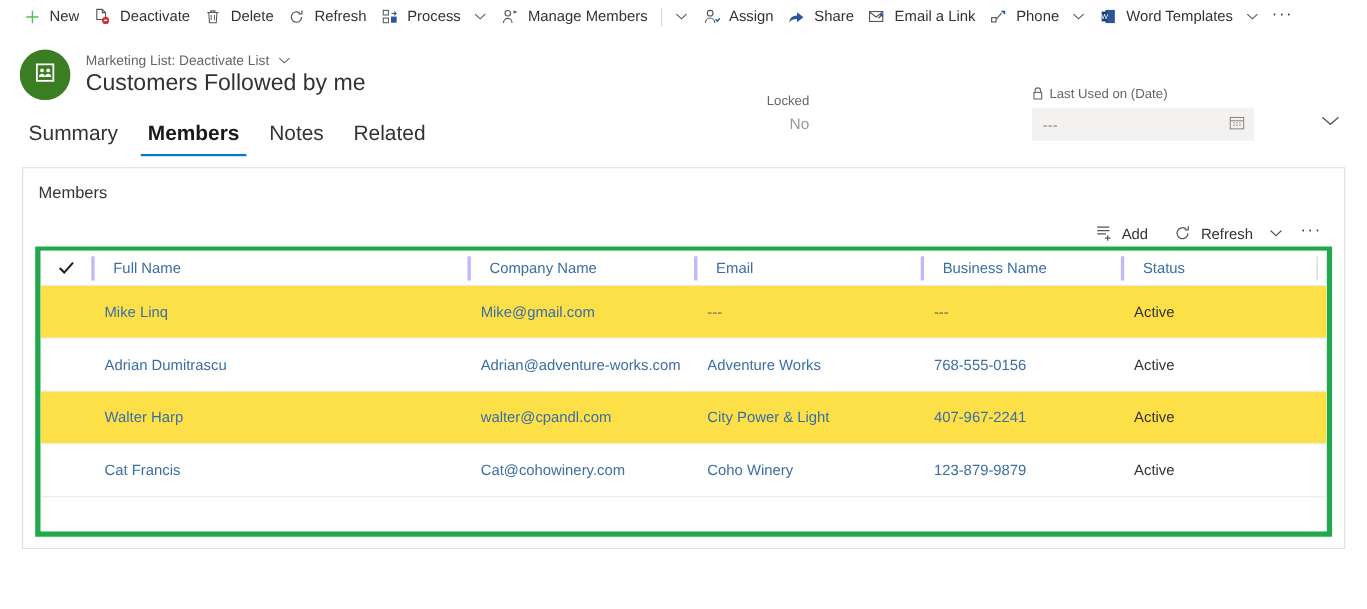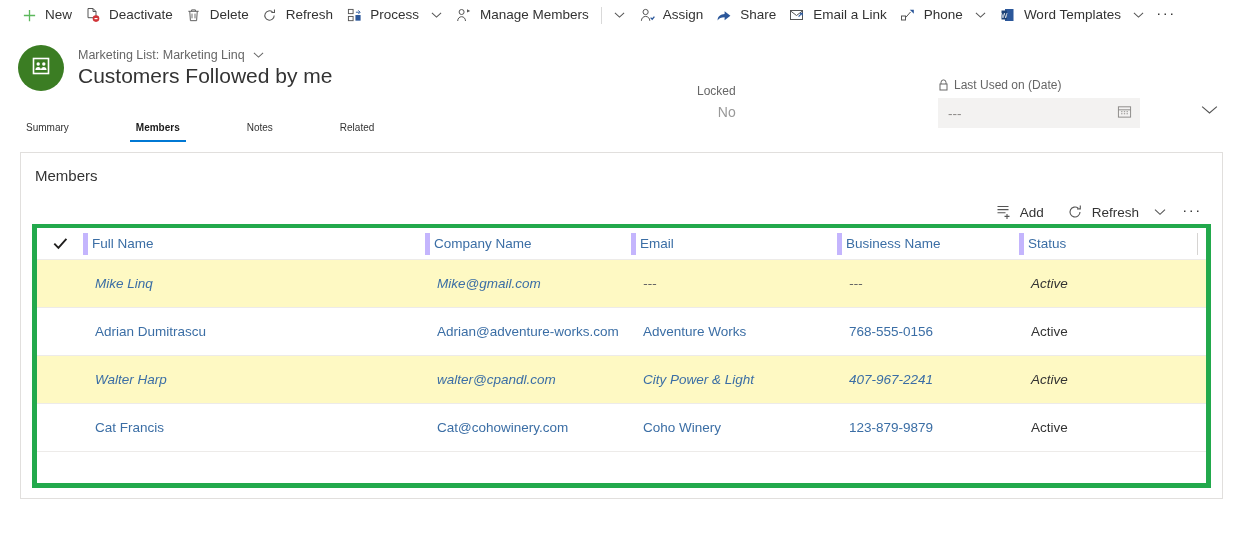--- a/index.html
+++ b/index.html
@@ -121,22 +121,21 @@
     width: 24px; height: 24px;
     display: flex; align-items: center; justify-content: center;
   }
 
   
   .tabs {
     display: flex;
     align-items: flex-end;
     padding: 0 0 0 18px;
     height: 36px;
-    font-size: 10px;
-    gap: 40px;
+    font-size: 19px;
   }
   .tab {
     position: relative;
     padding: 0 8px 9px 8px;
     margin-right: 11px;
     color: #333333;
     cursor: default;
   }
   .tab.active { font-weight: bold; color: #1a1a1a; }
   .tab.active::after {
@@ -211,43 +210,43 @@
     height: 32px;
     align-items: center;
     border-bottom: 1px solid #edebe9;
     font-size: 13.5px;
     color: #3b6ea5;
   }
   .gh-cell {
     position: relative;
     display: flex;
     align-items: center;
-    padding-left: 4px;
+    padding-left: 17px;
     height: 22px;
-    border-left: 5px solid #c4b5fd;
+    border-left: 3px solid #c4b5fd;
     white-space: nowrap;
     overflow: hidden;
     text-align: right;
   }
   .gh-check {
     width: 46px;
     display: flex;
     align-items: center;
     justify-content: center;
     height: 22px;
     flex: 0 0 auto;
     color: #201f1e;
   }
   .grid-row {
     display: flex;
     align-items: center;
     height: 47px;
     font-size: 13.5px;
   }
-  .grid-row.alt { background: #fef9c3; font-style: italic; }
+  .grid-row.alt { background: #fde047; }
   .gr-check { width: 46px; flex: 0 0 auto; }
   .gr-cell {
     padding-left: 12px;
     white-space: nowrap;
     overflow: hidden;
     text-overflow: ellipsis;
   }
   .gr-cell.link { color: #3b6ea5; }
   .gr-cell.plain { color: #333333; }
   .gr-cell.muted { color: #666666; }
@@ -416,21 +415,21 @@
         <rect x="3.5" y="3.5" width="15" height="15" fill="none" stroke="#ffffff" stroke-width="1.6"></rect>
         <circle cx="8.2" cy="9" r="1.7" fill="#ffffff"></circle>
         <circle cx="13.8" cy="9" r="1.7" fill="#ffffff"></circle>
         <path d="M5.4 15c0-1.9 1.3-3 2.8-3s2.8 1.1 2.8 3zM10.9 15c0-1.9 1.4-3 2.9-3s2.8 1.1 2.8 3z" fill="#ffffff"></path>
       </svg>
     </span>
   </div>
 
   <div class="rec-titles">
     <div class="rec-sub">
-      <span>Marketing List: Marketing Linq</span>
+      <span>Marketing List: Deactivate List</span>
       <span class="caret">
         <svg width="11" height="8" viewBox="0 0 12 8">
             <path d="M1 1.6L6 6.3l5-4.7" fill="none" stroke="#666" stroke-width="1.1"></path>
           </svg>
       </span>
     </div>
     <div class="rec-name">Customers Followed by me</div>
   </div>
 
   <div class="hdr-field" id="locked-field">

